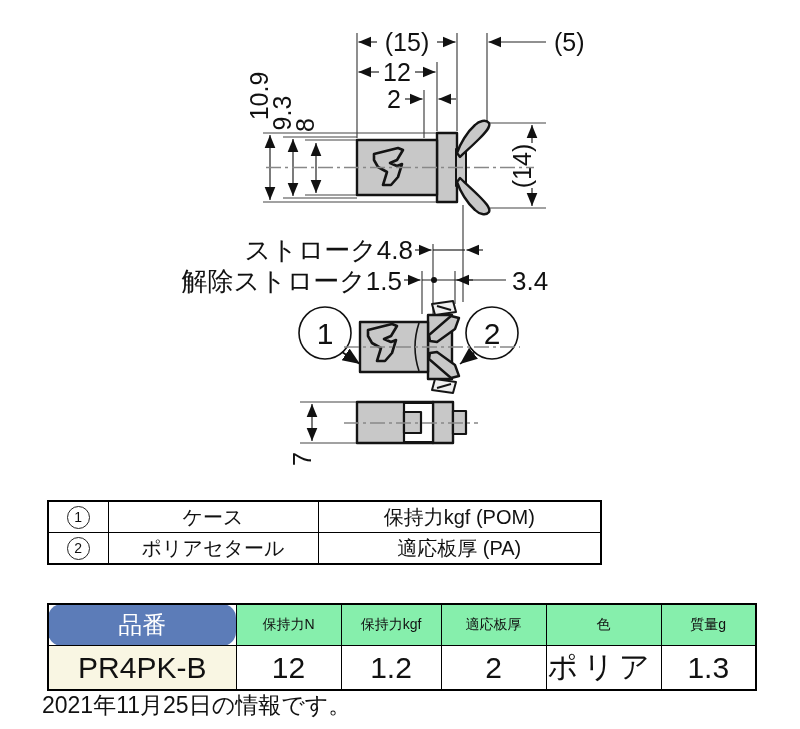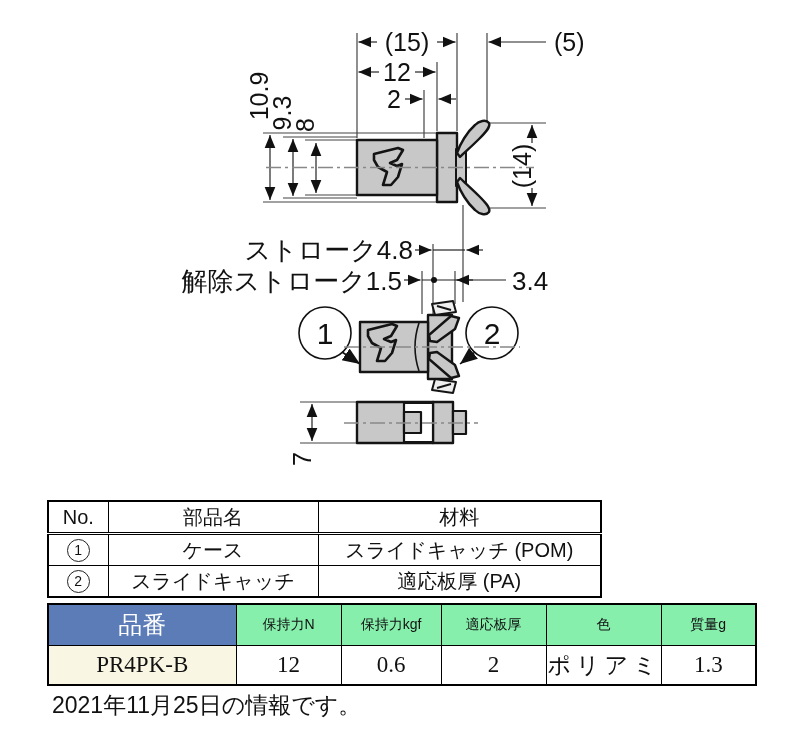--- a/index.html
+++ b/index.html
@@ -17,26 +17,26 @@
                   font-weight:normal;overflow:hidden;white-space:nowrap;}
   #parts-table{position:absolute;left:47px;top:500px;width:553px;border:2px solid #000;}
   #parts-table th{height:28px;font-size:20px;border-bottom:3px double #000;}
   #parts-table td{height:28px;font-size:20px;}
   .circ{display:inline-block;width:21px;height:21px;border:1.4px solid #222;border-radius:50%;
         line-height:21px;font-size:14px;text-align:center;vertical-align:middle;}
 
   
   #spec-table{position:absolute;left:47px;top:603px;width:708px;border:2px solid #000;}
   #spec-table th{height:38px;font-size:14px;background:#86efac;}
-  #spec-table th.partno-h{background:#5c7cb8;color:#fff;font-size:24px;}
-  #spec-table td{height:36px;font-size:23px;background:#fff;font-family:Liberation Serif, serif;}
+  #spec-table th.partno-h{background:#5c7cb8;color:#fff;font-size:24px;border-radius:14px;}
+  #spec-table td{height:36px;font-size:30px;background:#fff;}
   #spec-table td.partno-c{background:#f9f6e3;}
   #spec-table td.color-c{letter-spacing:5px;}
 
-  #footer-note{position:absolute;left:52px;top:690px;font-size:23px;}
+  #footer-note{position:absolute;left:42px;top:690px;font-size:23px;}
 </style>
 </head>
 <body>
 
 <svg id="drawing" width="800" height="500" viewBox="0 0 800 500">
   <defs>
     <marker id="mA" viewBox="0 0 10 10" refX="9" refY="5" markerWidth="12" markerHeight="12" orient="auto-start-reverse">
       <path d="M0,1.3 L9,5 L0,8.7 Z" fill="#111"></path>
     </marker>
   </defs>
@@ -156,37 +156,32 @@
   </g>
 </svg>
 
 <table id="parts-table" class="tbl">
   <colgroup>
       <col style="width:60px">
       <col style="width:210px">
       <col style="width:283px">
     </colgroup>
   <tbody>
-      <tr>
-    <th>No.</th>
-    <th>部品名</th>
-    <th>材料</th>
-  </tr>
   <tr>
     <td>
       <span class="circ">1</span>
     </td>
     <td>ケース</td>
-    <td>スライドキャッチ (POM)</td>
+    <td>保持力kgf (POM)</td>
   </tr>
   <tr>
     <td>
       <span class="circ">2</span>
     </td>
-    <td>スライドキャッチ</td>
+    <td>ポリアセタール</td>
     <td>適応板厚 (PA)</td>
   </tr>
 </tbody>
   </table>
 
 <table id="spec-table" class="tbl">
   <colgroup>
     <col style="width:188px">
       <col style="width:105px">
       <col style="width:100px">
@@ -199,21 +194,21 @@
     <th class="partno-h">品番</th>
     <th>保持力N</th>
     <th>保持力kgf</th>
     <th>適応板厚</th>
     <th>色</th>
     <th>質量g</th>
   </tr>
   <tr>
     <td class="partno-c">PR4PK-B</td>
     <td>12</td>
-    <td>0.6</td>
+    <td>1.2</td>
     <td>2</td>
     <td class="color-c">ポリアミド</td>
     <td>1.3</td>
   </tr>
 </tbody>
   </table>
 
 <div id="footer-note">2021年11月25日の情報です。</div>
 
 </body></html>

